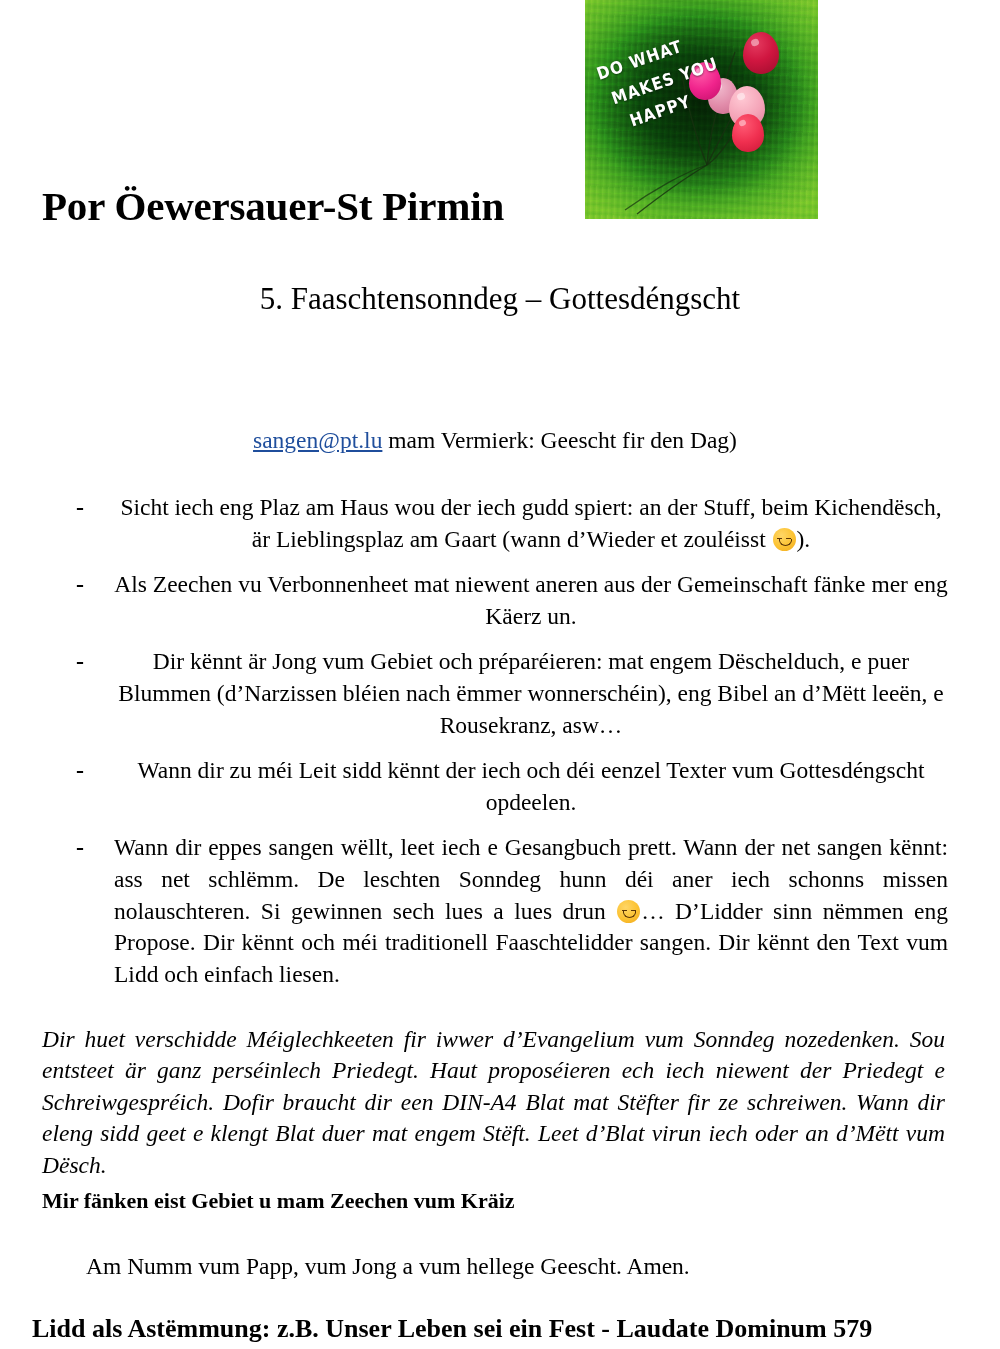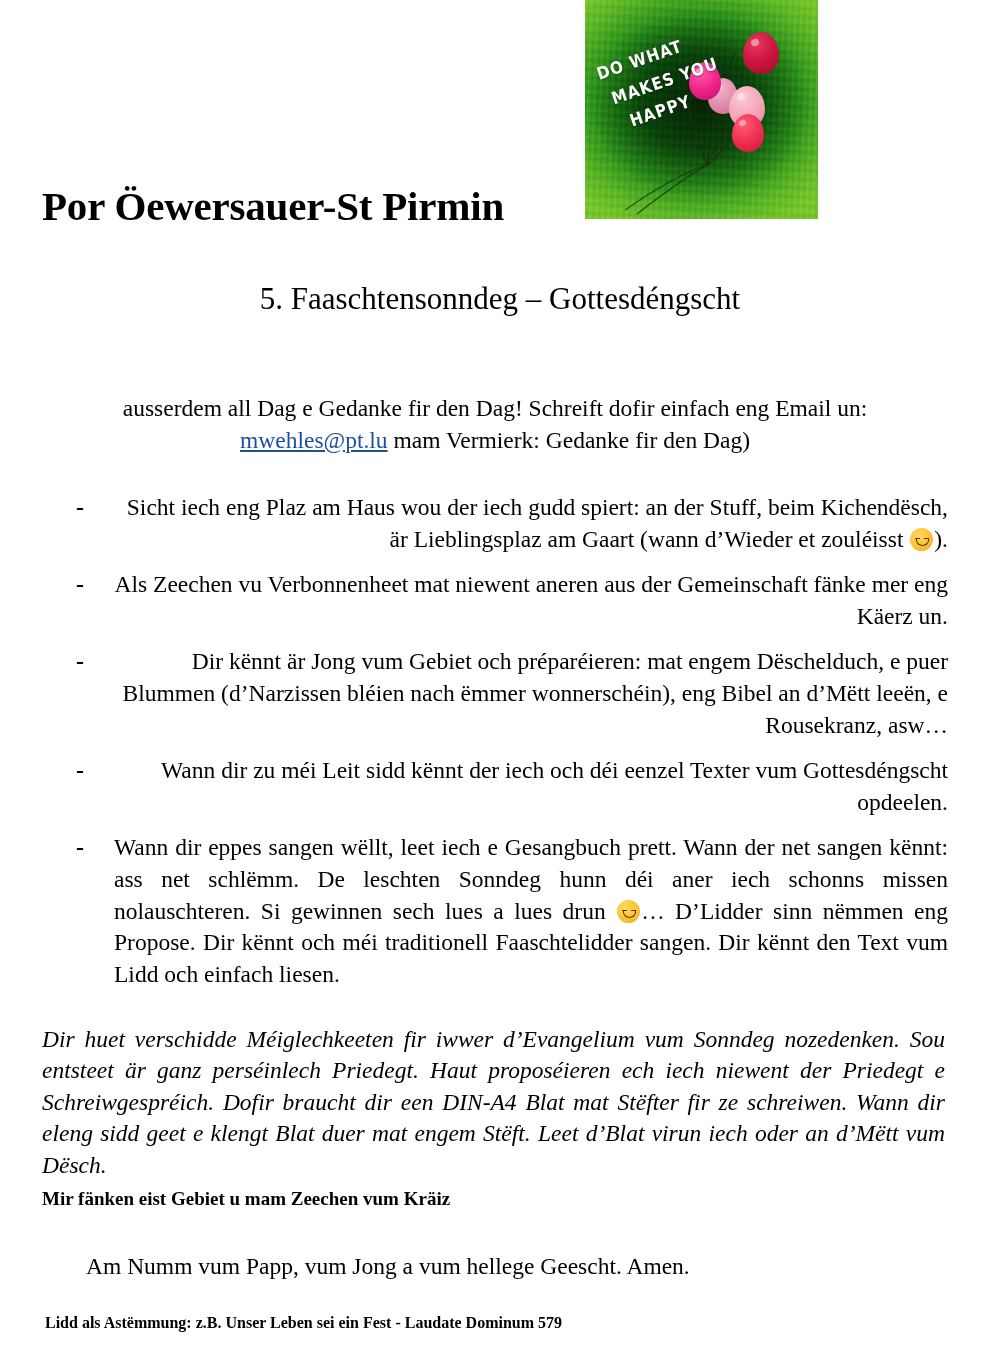--- a/index.html
+++ b/index.html
@@ -134,57 +134,57 @@
     font-weight: 700;
     line-height: 1.3;
     padding-left: 34px;
     box-sizing: content-box;
     color: #000;
   }
   .bullet-text {
     flex: 1 1 auto;
     font-size: 23.5px;
     line-height: 1.345;
-    text-align: right;
+    text-align: center;
   }
   .bullet-text.justify { text-align: justify; }
 
   
   .italic-block {
     position: absolute;
     left: 42px;
     top: 1024px;
     width: 903px;
     font-style: italic;
     font-size: 23.5px;
     line-height: 1.34;
     text-align: justify;
   }
 
   
   .line-bold-1 {
     position: absolute;
     left: 42px;
     top: 1188px;
-    font-size: 19px;
+    font-size: 22px;
     font-weight: 700;
   }
   .line-plain {
     position: absolute;
     left: 42px;
     top: 1253px;
     font-size: 23.5px;
     font-weight: 400;
     margin-left: 44px;
   }
   .line-bold-2 {
     position: absolute;
-    left: 45px;
+    left: 32px;
     top: 1314px;
-    font-size: 16px;
+    font-size: 26px;
     font-weight: 700;
     white-space: nowrap;
   }
 
   
   .emoji {
     display: inline-block;
     width: 23px;
     height: 23px;
     border-radius: 50%;
@@ -241,22 +241,22 @@
     <span class="l2">MAKES YOU</span>
     <span class="l3">HAPPY</span>
   </div>
 </div>
 
 <div class="doc-title">Por Öewersauer-St Pirmin</div>
 <div class="doc-subtitle">5. Faaschtensonndeg – Gottesdéngscht</div>
 
 <div class="intro">
   <br>
-  <span>ausserdem all Dag e Gedanke fir den Dag! Schreift dofir einfach eng Email un:</span><br>
-  <a class="mail-link" href="#">mwehles@pt.lu</a><span> mam Vermierk: Gedanke fir den Dag)</span>
+  <br>
+  <a class="mail-link" href="#">sangen@pt.lu</a><span> mam Vermierk: Geescht fir den Dag)</span>
 </div>
 
 <div class="bullets">
 
   <div class="bullet-row">
     <div class="bullet-mark">-</div>
     <div class="bullet-text"><span>Sicht iech eng Plaz am Haus wou der iech gudd spiert: an der Stuff, beim Kichendësch, är Lieblingsplaz am Gaart (wann d’Wieder et zouléisst </span><span class="emoji"><i class="eye l"></i><i class="eye r"></i><i class="mouth"></i></span><span>).</span></div>
   </div>
 
   <div class="bullet-row">

